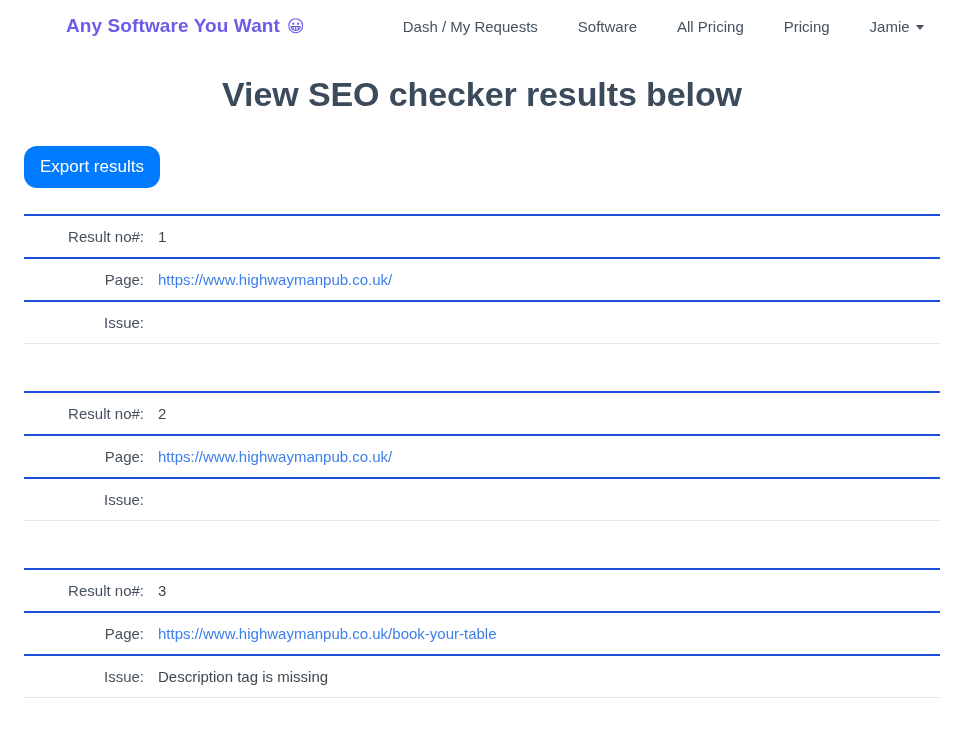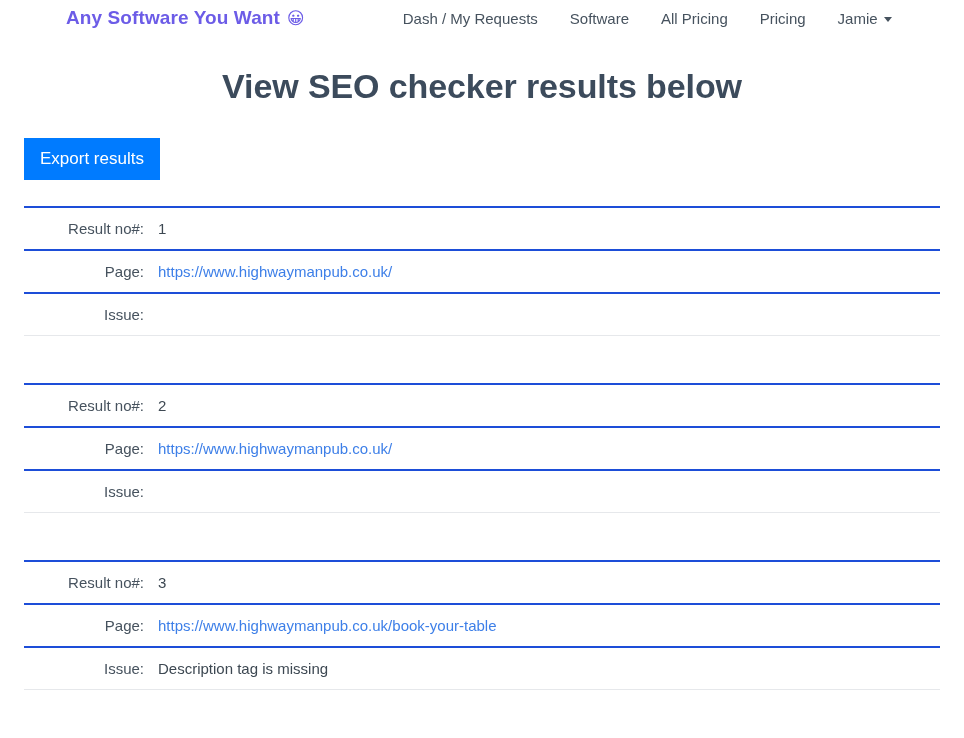--- a/index.html
+++ b/index.html
@@ -16,20 +16,21 @@
     -webkit-font-smoothing: antialiased;
   }
 
   
   .navbar {
     height: 36px;
     display: flex;
     align-items: center;
     padding: 0 14px;
     background: #ffffff;
+    margin-top: 8px;
   }
   .brand {
     display: inline-flex;
     align-items: center;
     gap: 7px;
     margin-left: 52px;
     font-size: 19px;
     font-weight: bold;
     color: #6c5ce7;
     text-decoration: none;
@@ -38,21 +39,21 @@
     letter-spacing: 0.1px;
   }
   .brand-emoji {
     font-size: 17px;
     line-height: 1;
   }
   .nav-links {
     display: flex;
     align-items: center;
     margin-left: 82px;
-    gap: 0px;
+    gap: 8px;
   }
   .nav-link {
     font-size: 15px;
     color: #46525e;
     text-decoration: none;
     padding: 2px 16px;
     white-space: nowrap;
     cursor: pointer;
   }
   .caret {
@@ -78,21 +79,21 @@
   
   .btn-row {
     margin: 32px 0 0 24px;
     display: flex;
     gap: 12px;
   }
   .btn {
     background: #007bff;
     color: #ffffff;
     border: none;
-    border-radius: 0;
+    border-radius: 13px;
     font-family: inherit;
     font-size: 17px;
     line-height: 1;
     padding: 12px 16px 13px 16px;
     cursor: pointer;
     white-space: nowrap;
   }
 
   
   .results {

